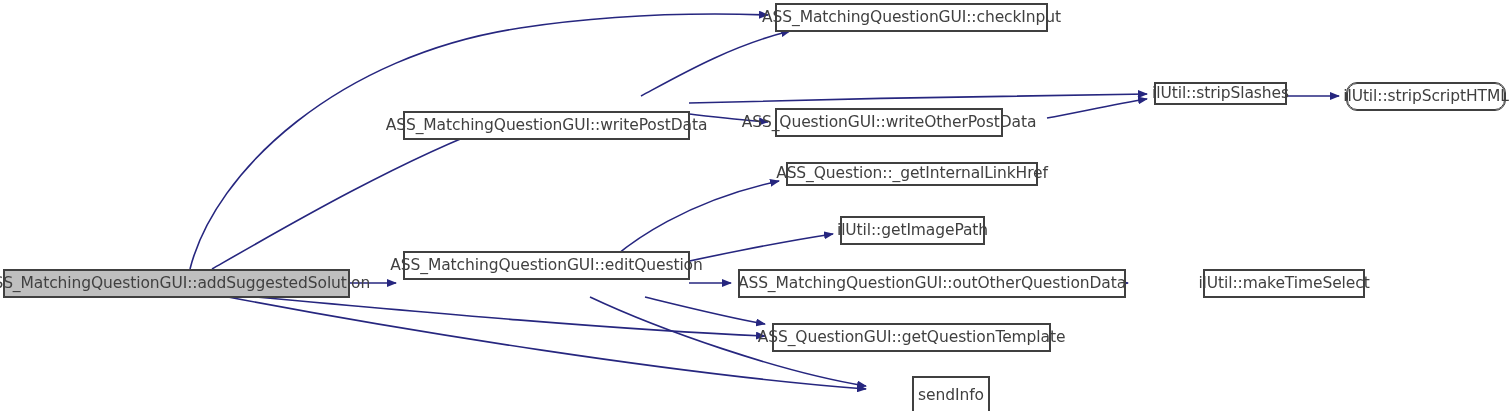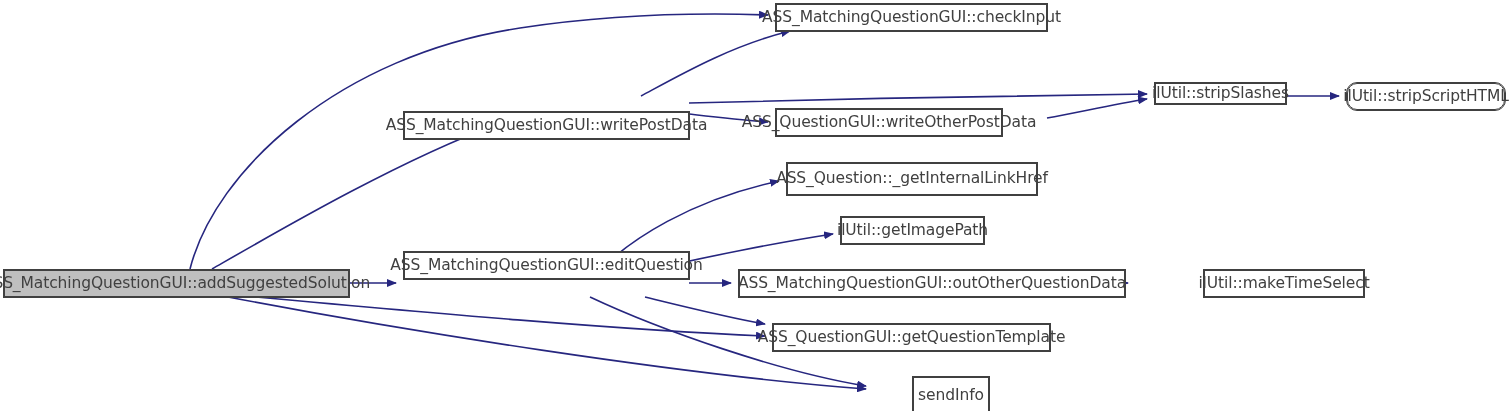--- a/index.html
+++ b/index.html
@@ -106,21 +106,21 @@
   </div>
 
   <div class="node" style="left:776px; top:4px; width:271px; height:27px;">
     <span class="node-label">ASS_MatchingQuestionGUI::checkInput</span>
   </div>
 
   <div class="node" style="left:776px; top:109px; width:226px; height:27px;">
     <span class="node-label">ASS_QuestionGUI::writeOtherPostData</span>
   </div>
 
-  <div class="node" style="left:787px; top:163px; width:250px; height:32px;">
+  <div class="node" style="left:787px; top:163px; width:250px; height:22px;">
     <span class="node-label">ASS_Question::_getInternalLinkHref</span>
   </div>
 
   <div class="node" style="left:841px; top:217px; width:143px; height:27px;">
     <span class="node-label">ilUtil::getImagePath</span>
   </div>
 
   <div class="node" style="left:739px; top:270px; width:386px; height:27px;">
     <span class="node-label">ASS_MatchingQuestionGUI::outOtherQuestionData</span>
   </div>

